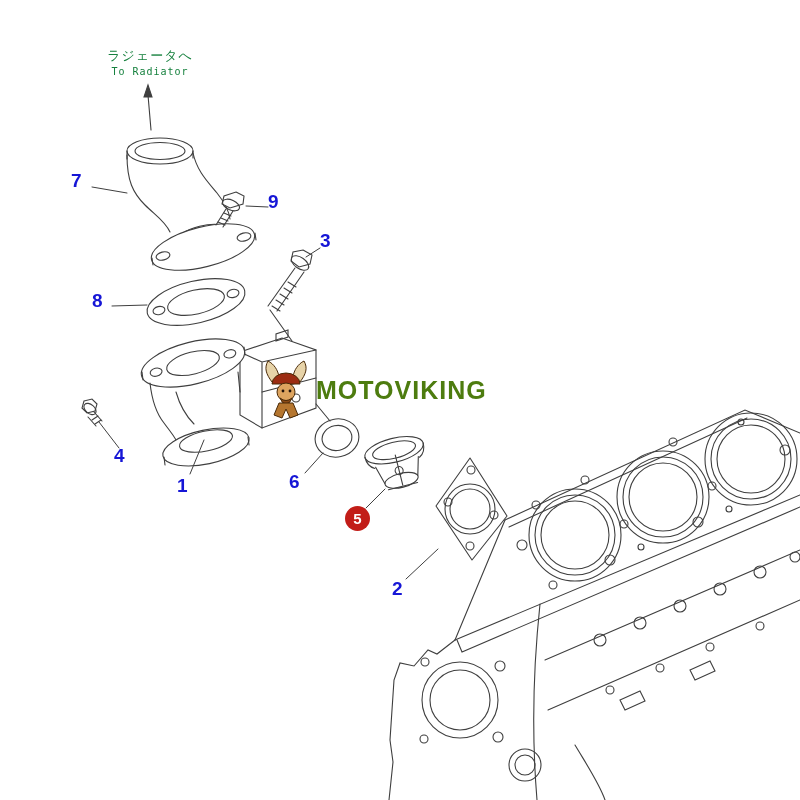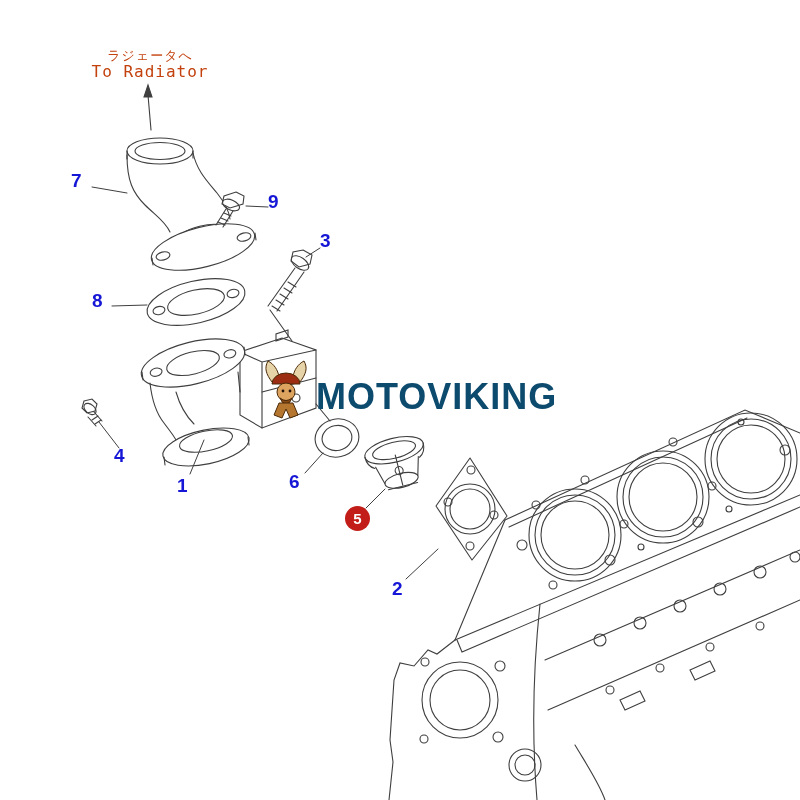--- a/index.html
+++ b/index.html
@@ -2,34 +2,34 @@
 <html><head>
 <meta charset="utf-8">
 <style>
   * { margin:0; padding:0; box-sizing:border-box; }
   html,body { width:800px; height:800px; background:#ffffff; }
   body { font-family:"Liberation Sans", sans-serif; }
   .stage { position:relative; width:800px; height:800px; background:#ffffff; overflow:hidden; }
   .stage > svg { position:absolute; left:0; top:0; }
 
   .tech-label { position:absolute; font-family:"DejaVu Sans Mono", monospace;
-                color:#c2410c; text-align:center; white-space:nowrap; letter-spacing:1px; }
+                color:#15803d; text-align:center; white-space:nowrap; letter-spacing:1px; }
   .tech-label .jp { font-size:13px; line-height:16px; }
-  .tech-label .en { font-size:16px; line-height:15px; }
+  .tech-label .en { font-size:10px; line-height:15px; }
 
   .callout { position:absolute; color:#1616d6; font-weight:bold; font-size:19px;
              font-family:"Liberation Sans", sans-serif; line-height:20px; }
 
   .badge { position:absolute; width:25px; height:25px; border-radius:50%;
            background:#c21d18; color:#ffffff; font-weight:bold; font-size:15px;
            display:flex; align-items:center; justify-content:center;
            font-family:"Liberation Sans", sans-serif; }
 
-  .brand-text { position:absolute; left:316px; top:376px; font-size:36px; font-weight:800;
-                letter-spacing:1px; color:#0c4a6e; font-family:"Liberation Sans", sans-serif; }
+  .brand-text { position:absolute; left:316px; top:376px; font-size:25px; font-weight:800;
+                letter-spacing:1px; color:#4d7c0f; font-family:"Liberation Sans", sans-serif; }
 </style>
 </head>
 <body>
 
 <div class="stage">
 
   <svg width="800" height="800" viewBox="0 0 800 800">
     <g fill="none" stroke="#3f3f3f" stroke-width="1.1" stroke-linecap="round">
 
       <g>

